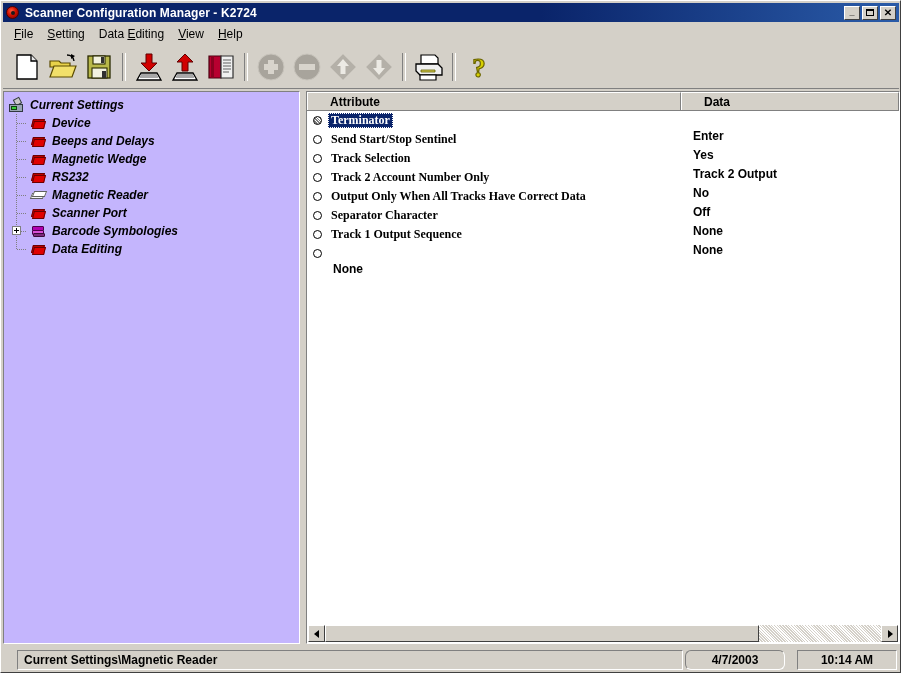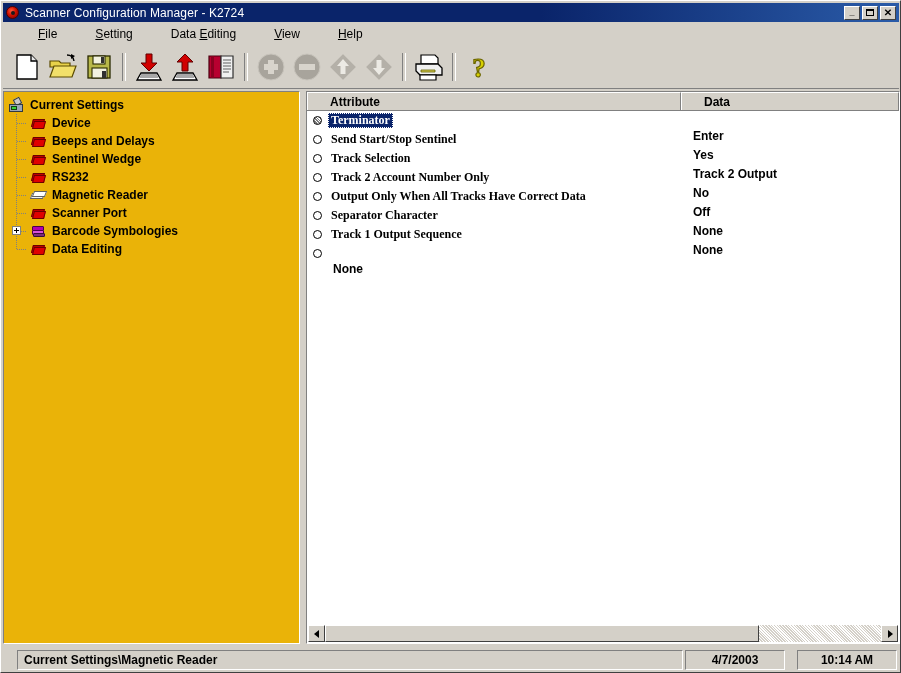--- a/index.html
+++ b/index.html
@@ -53,21 +53,21 @@
   }
   .title-icon .hole {
     position: absolute;
     left: 6px; top: 6px;
     width: 4px; height: 4px;
     border-radius: 50%;
     background: #1a1a1a;
   }
   .titlebar-text {
     color: #ffffff;
-    font-weight: normal;
+    font-weight: bold;
     font-size: 12px;
     letter-spacing: 0.1px;
     white-space: nowrap;
     flex: 1 1 auto;
     overflow: hidden;
   }
   .win-buttons {
     display: flex;
     gap: 2px;
     flex: 0 0 auto;
@@ -110,21 +110,20 @@
     align-items: center;
     padding-left: 4px;
     box-sizing: border-box;
   }
   .menu-item {
     padding: 2px 7px;
     font-size: 12px;
     color: #000;
     cursor: default;
     white-space: nowrap;
-    margin-left: 24px;
   }
   .menu-item u { text-decoration: underline; }
 
   
   .toolbar {
     position: absolute;
     left: 2px; top: 44px;
     width: 896px; height: 44px;
     background: #d4d0c8;
     display: flex;
@@ -148,27 +147,28 @@
     border-left: 1px solid #808080;
     border-right: 1px solid #ffffff;
     flex: 0 0 auto;
   }
 
   
   .tree-pane {
     position: absolute;
     left: 2px; top: 90px;
     width: 297px; height: 553px;
-    background: #eab308;
+    background: #c4b5fd;
     border-top: 1px solid #808080;
     border-left: 1px solid #808080;
     border-right: 1px solid #ffffff;
     border-bottom: 1px solid #ffffff;
     box-sizing: border-box;
     overflow: hidden;
+    font-style: italic;
   }
   .tree {
     padding: 4px 0 0 4px;
   }
   .tnode {
     display: flex;
     align-items: center;
     height: 18px;
     position: relative;
     cursor: default;
@@ -460,21 +460,21 @@
     font-size: 12px;
     font-weight: bold;
     color: #000;
     display: flex;
     align-items: center;
     padding: 0 6px;
     white-space: nowrap;
     overflow: hidden;
   }
   .sb-panel.path { flex: 1 1 auto; }
-  .sb-panel.date { flex: 0 0 100px; justify-content: center; margin-left: 2px; }
+  .sb-panel.date { flex: 0 0 100px; justify-content: center; margin-left: 2px; border-radius: 6px; }
   .sb-panel.time { flex: 0 0 100px; justify-content: center; margin-left: 12px; }
   .grip {
     flex: 0 0 16px;
     position: relative;
   }
   .grip span {
     position: absolute;
     right: 2px;
     width: 12px; height: 1px;
     background: #ffffff;
@@ -655,21 +655,21 @@
         <span class="tlabel">Beeps and Delays</span>
       </div>
 
       <div class="tnode child">
         <div class="dotline"></div>
           <div class="dash"></div>
         <div class="ico ico-book">
             <div class="b1"></div>
             <div class="b2"></div>
           </div>
-        <span class="tlabel">Sentinel Wedge</span>
+        <span class="tlabel">Magnetic Wedge</span>
       </div>
 
       <div class="tnode child">
         <div class="dotline"></div>
           <div class="dash"></div>
         <div class="ico ico-book">
             <div class="b1"></div>
             <div class="b2"></div>
           </div>
         <span class="tlabel">RS232</span>

